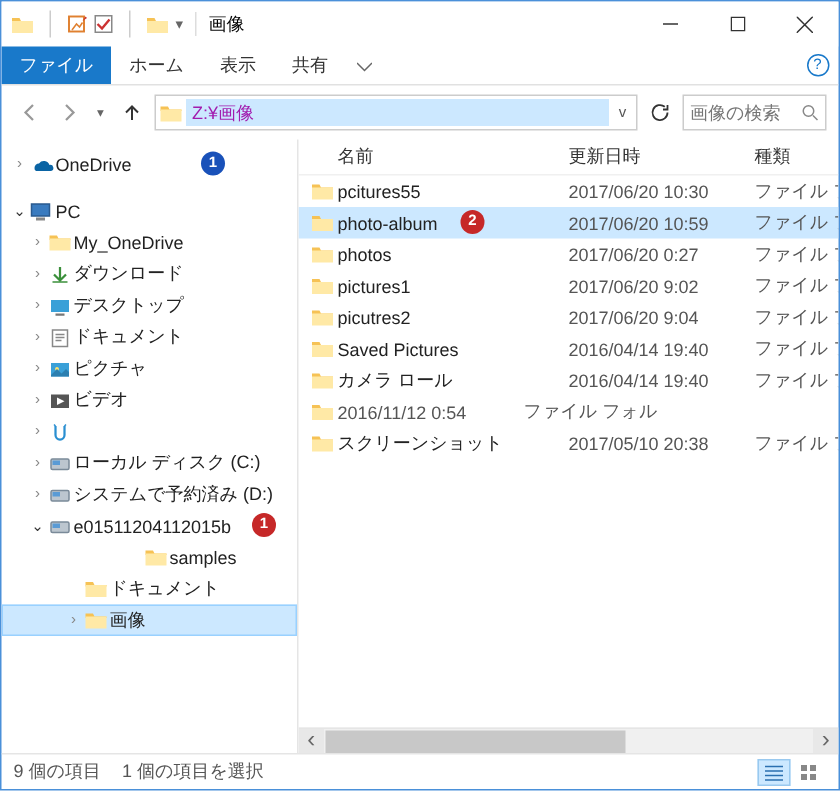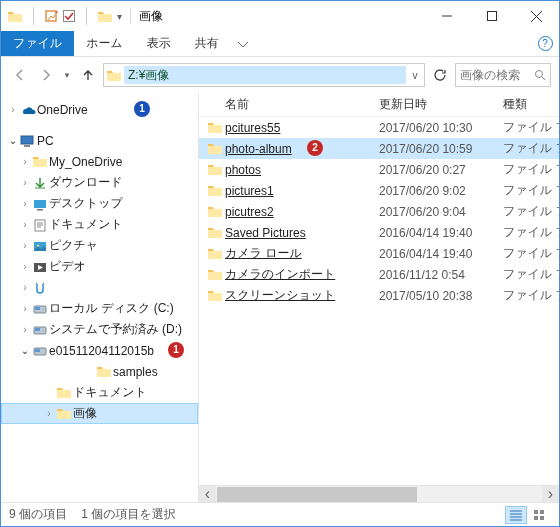--- a/index.html
+++ b/index.html
@@ -19,21 +19,21 @@
 .ribbon .tab.file { background: #1979ca; color: #fff; }
 .ribbon .help { margin-left: auto; width: 28px; display: flex; align-items: center; justify-content: center; }
 .ribbon .help .circle { width: 15px; height: 15px; border: 1px solid #1979ca; border-radius: 50%; color: #1979ca; font-size: 10px; line-height: 13px; text-align: center; }
 .ribbon .chev { width: 24px; display: flex; align-items: center; justify-content: center; color: #666; cursor:pointer;}
 
 .navbar { height: 36px; display: flex; align-items: center; padding: 4px 8px; gap: 4px; }
 .navbtn { width: 22px; height: 22px; display: flex; align-items: center; justify-content: center; color: #999; }
 .navbtn.enabled { color: #333; }
 .address { flex: 1; height: 24px; border: 1px solid #ccc; display: flex; align-items: center; }
 .address .foldericon { width: 20px; display: flex; align-items: center; justify-content: center; }
-.address input { flex: 1; border: none; outline: none; font-size: 12px; padding: 2px 4px; background: #cce8ff; color: #14532d; }
+.address input { flex: 1; border: none; outline: none; font-size: 12px; padding: 2px 4px; background: #cce8ff; color: #a21caf; }
 .address .drop { width: 18px; display:flex; align-items:center; justify-content:center; color:#555;}
 .refresh { width: 22px; height:24px; display:flex; align-items:center; justify-content:center; color:#333;}
 .searchbox { width: 96px; height: 24px; border: 1px solid #ccc; display: flex; align-items: center; padding: 0 4px; gap: 4px; color:#777; font-size:12px;}
 .searchbox input { border:none; outline:none; width: 70px; font-size:12px; color:#333; }
 
 .body { display: flex; height: calc(527px - 30px - 26px - 36px - 24px - 2px); }
 .tree { width: 198px; border-right: 1px solid #e5e5e5; overflow: hidden; padding: 6px 0; }
 .tree-item { display: flex; align-items: center; height: 21px; font-size: 12px; color: #222; position: relative; white-space: nowrap; }
 .tree-item .exp { width: 12px; text-align:center; color:#888; font-size:10px; }
 .tree-item .ico { width: 18px; display:flex; align-items:center; justify-content:center; }
@@ -42,21 +42,21 @@
 .badge { position: absolute; width: 16px; height: 16px; border-radius: 50%; color: #fff; font-size: 10px; line-height: 16px; text-align: center; font-weight: bold; }
 
 .listpane { flex: 1; display: flex; flex-direction: column; overflow:hidden; }
 .colhead { display: flex; height: 24px; align-items: center; font-size: 12px; color: #333; border-bottom: 1px solid #f0f0f0; padding-left: 26px; }
 .colhead .c1 { width: 154px; }
 .colhead .c2 { width: 124px; }
 .colhead .c3 { flex:1; }
 .rows { flex:1; overflow:hidden; position:relative;}
 .row { display: flex; align-items: center; height: 21px; font-size: 12px; color: #222; padding-left: 6px; position: relative; white-space:nowrap;}
 .row .ico { width: 20px; display:flex; align-items:center; justify-content:center;}
-.row .c1 { width: 154px; text-decoration: underline; }
+.row .c1 { width: 154px; }
 .row .c2 { width: 124px; color: #555; }
 .row .c3 { flex:1; color:#555; overflow:hidden;}
 .row.sel { background: #cce8ff; }
 .hscroll { height: 17px; border-top:1px solid #e5e5e5; background:#f0f0f0; display:flex; align-items:center;}
 .hscroll .arr { width:17px; height:17px; display:flex; align-items:center; justify-content:center; color:#666; background:#e8e8e8;}
 .hscroll .thumb { width: 200px; height:15px; background:#c8c8c8; margin-left:1px;}
 
 .status { height: 24px; border-top: 1px solid #e5e5e5; display: flex; align-items: center; font-size: 12px; color: #555; padding: 0 8px; gap: 14px; }
 .status .views { margin-left: auto; display:flex; gap:2px;}
 .status .viewbtn { width:22px; height:18px; border:1px solid transparent; display:flex; align-items:center; justify-content:center;}
@@ -424,21 +424,20 @@
           <span class="c2">2016/04/14 19:40</span>
           <span class="c3">ファイル フォル</span>
         </div>
         <div class="row">
           <span class="ico">
             <svg class="folder" width="16" height="13">
               <path class="tab" d="M1 2h5l1 2h8v1H1z"></path>
               <path class="body" d="M1 4h14v8H1z"></path>
             </svg>
           </span>
-          <span class="c1">カメラのインポート</span>
           <span class="c2">2016/11/12 0:54</span>
           <span class="c3">ファイル フォル</span>
         </div>
         <div class="row">
           <span class="ico">
             <svg class="folder" width="16" height="13">
               <path class="tab" d="M1 2h5l1 2h8v1H1z"></path>
               <path class="body" d="M1 4h14v8H1z"></path>
             </svg>
           </span>

